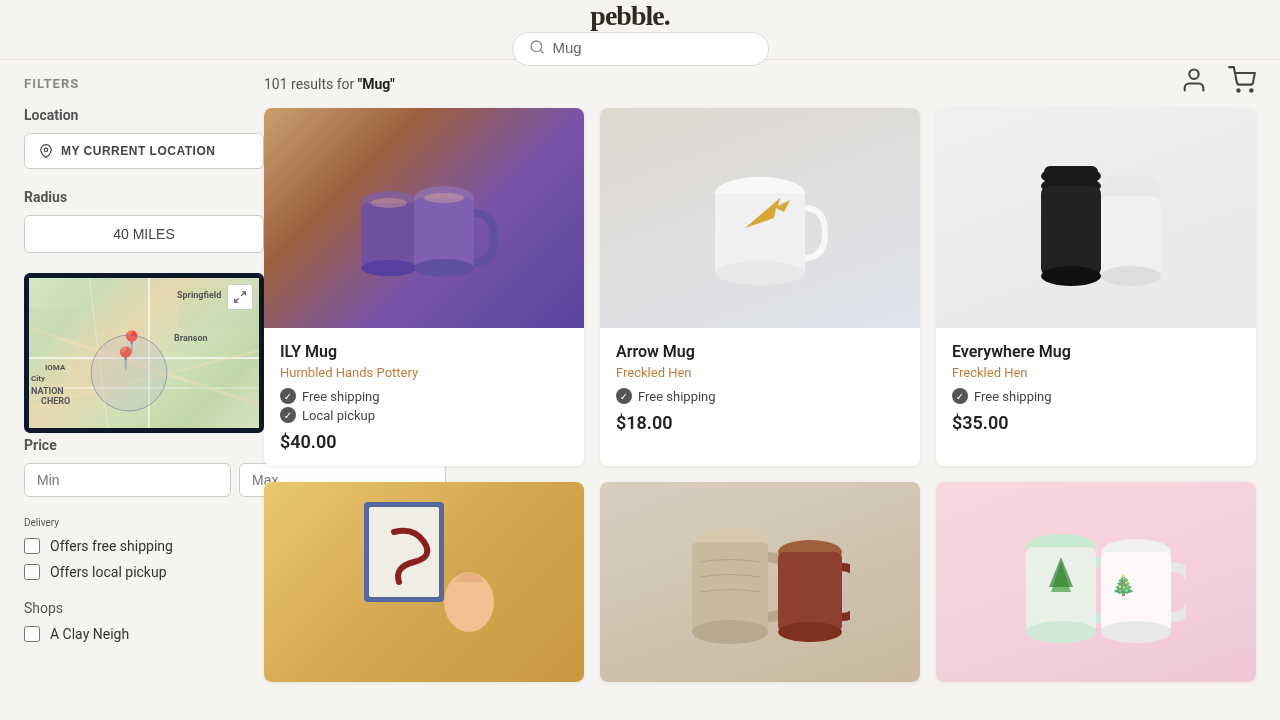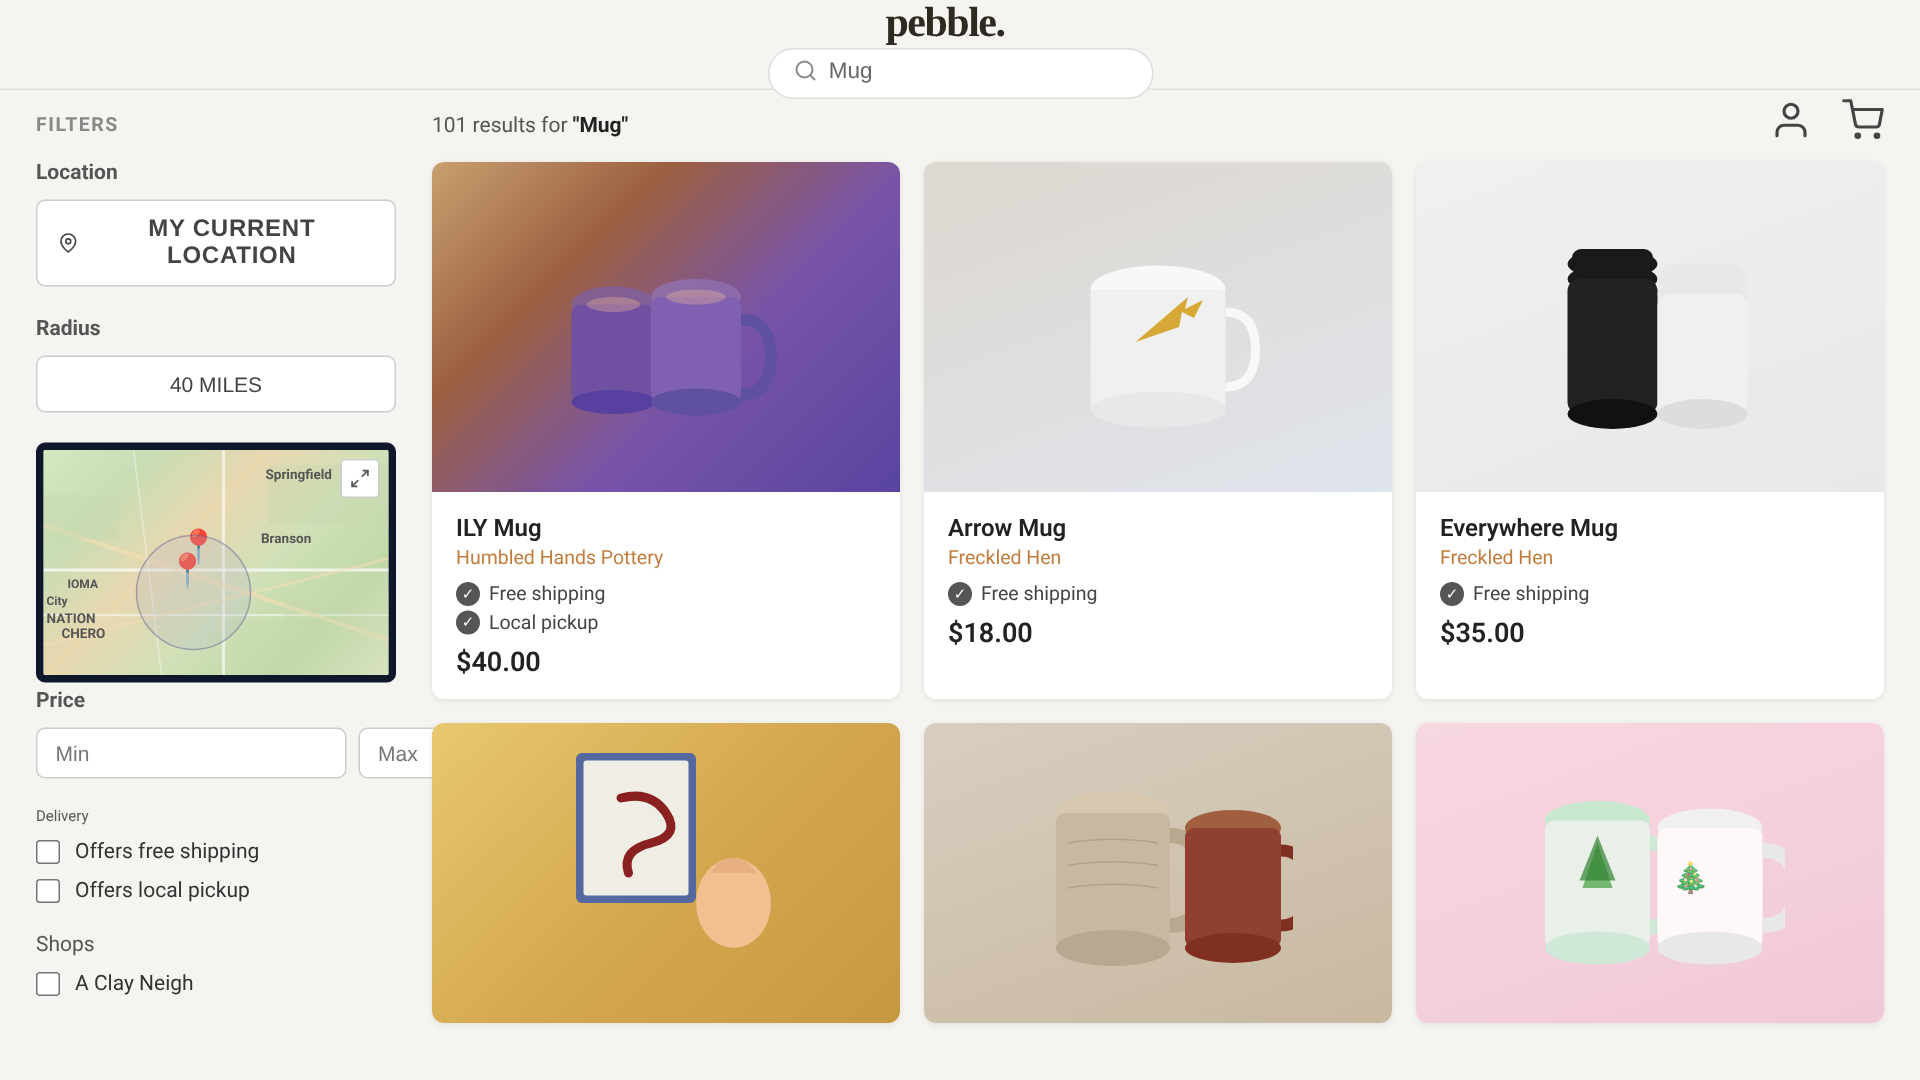--- a/index.html
+++ b/index.html
@@ -55,21 +55,20 @@
       cursor: pointer;
       color: #444;
     }
 
     
     .main-container {
       display: flex;
       max-width: 1280px;
       margin: 0 auto;
       padding: 16px 24px;
-      gap: 24px;
       justify-content: space-between;
     }
 
     
     .results-header {
       font-size: 14px;
       color: #555;
       margin-bottom: 16px;
       padding-left: 0;
     }
@@ -97,21 +96,21 @@
     }
     .location-btn {
       width: 100%;
       display: flex;
       align-items: center;
       gap: 8px;
       border: 1px solid #ccc;
       background: #fff;
       border-radius: 6px;
       padding: 10px 14px;
-      font-size: 16px;
+      font-size: 12px;
       font-weight: 700;
       letter-spacing: 0.5px;
       color: #444;
       cursor: pointer;
     }
     .radius-btn {
       width: 100%;
       border: 1px solid #ccc;
       background: #fff;
       border-radius: 6px;

